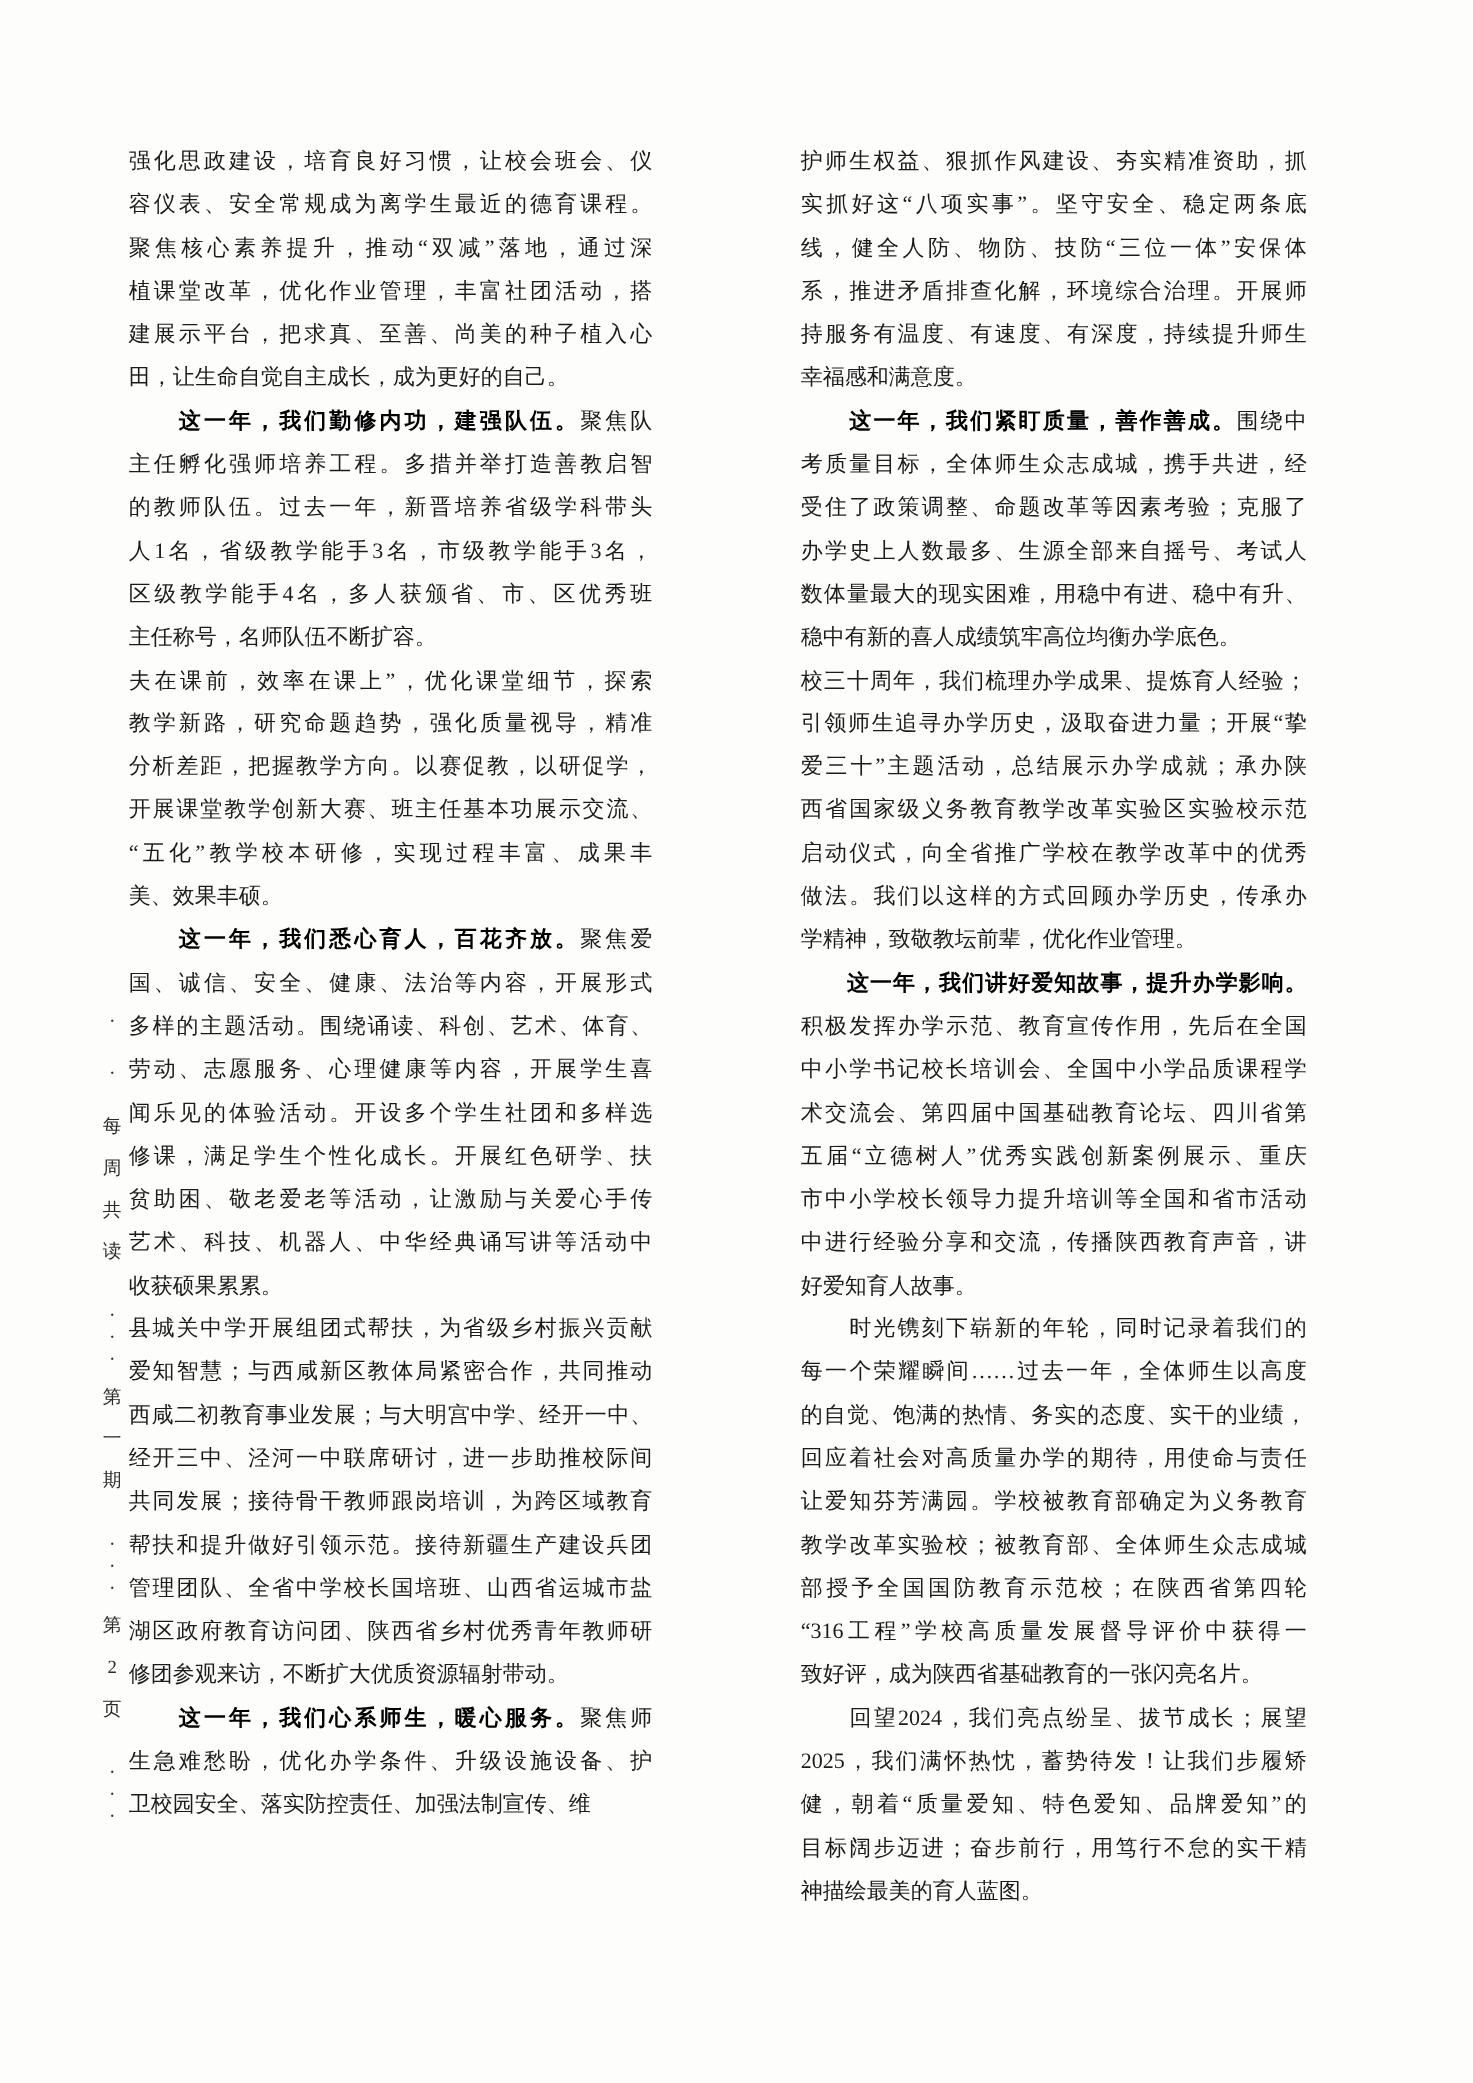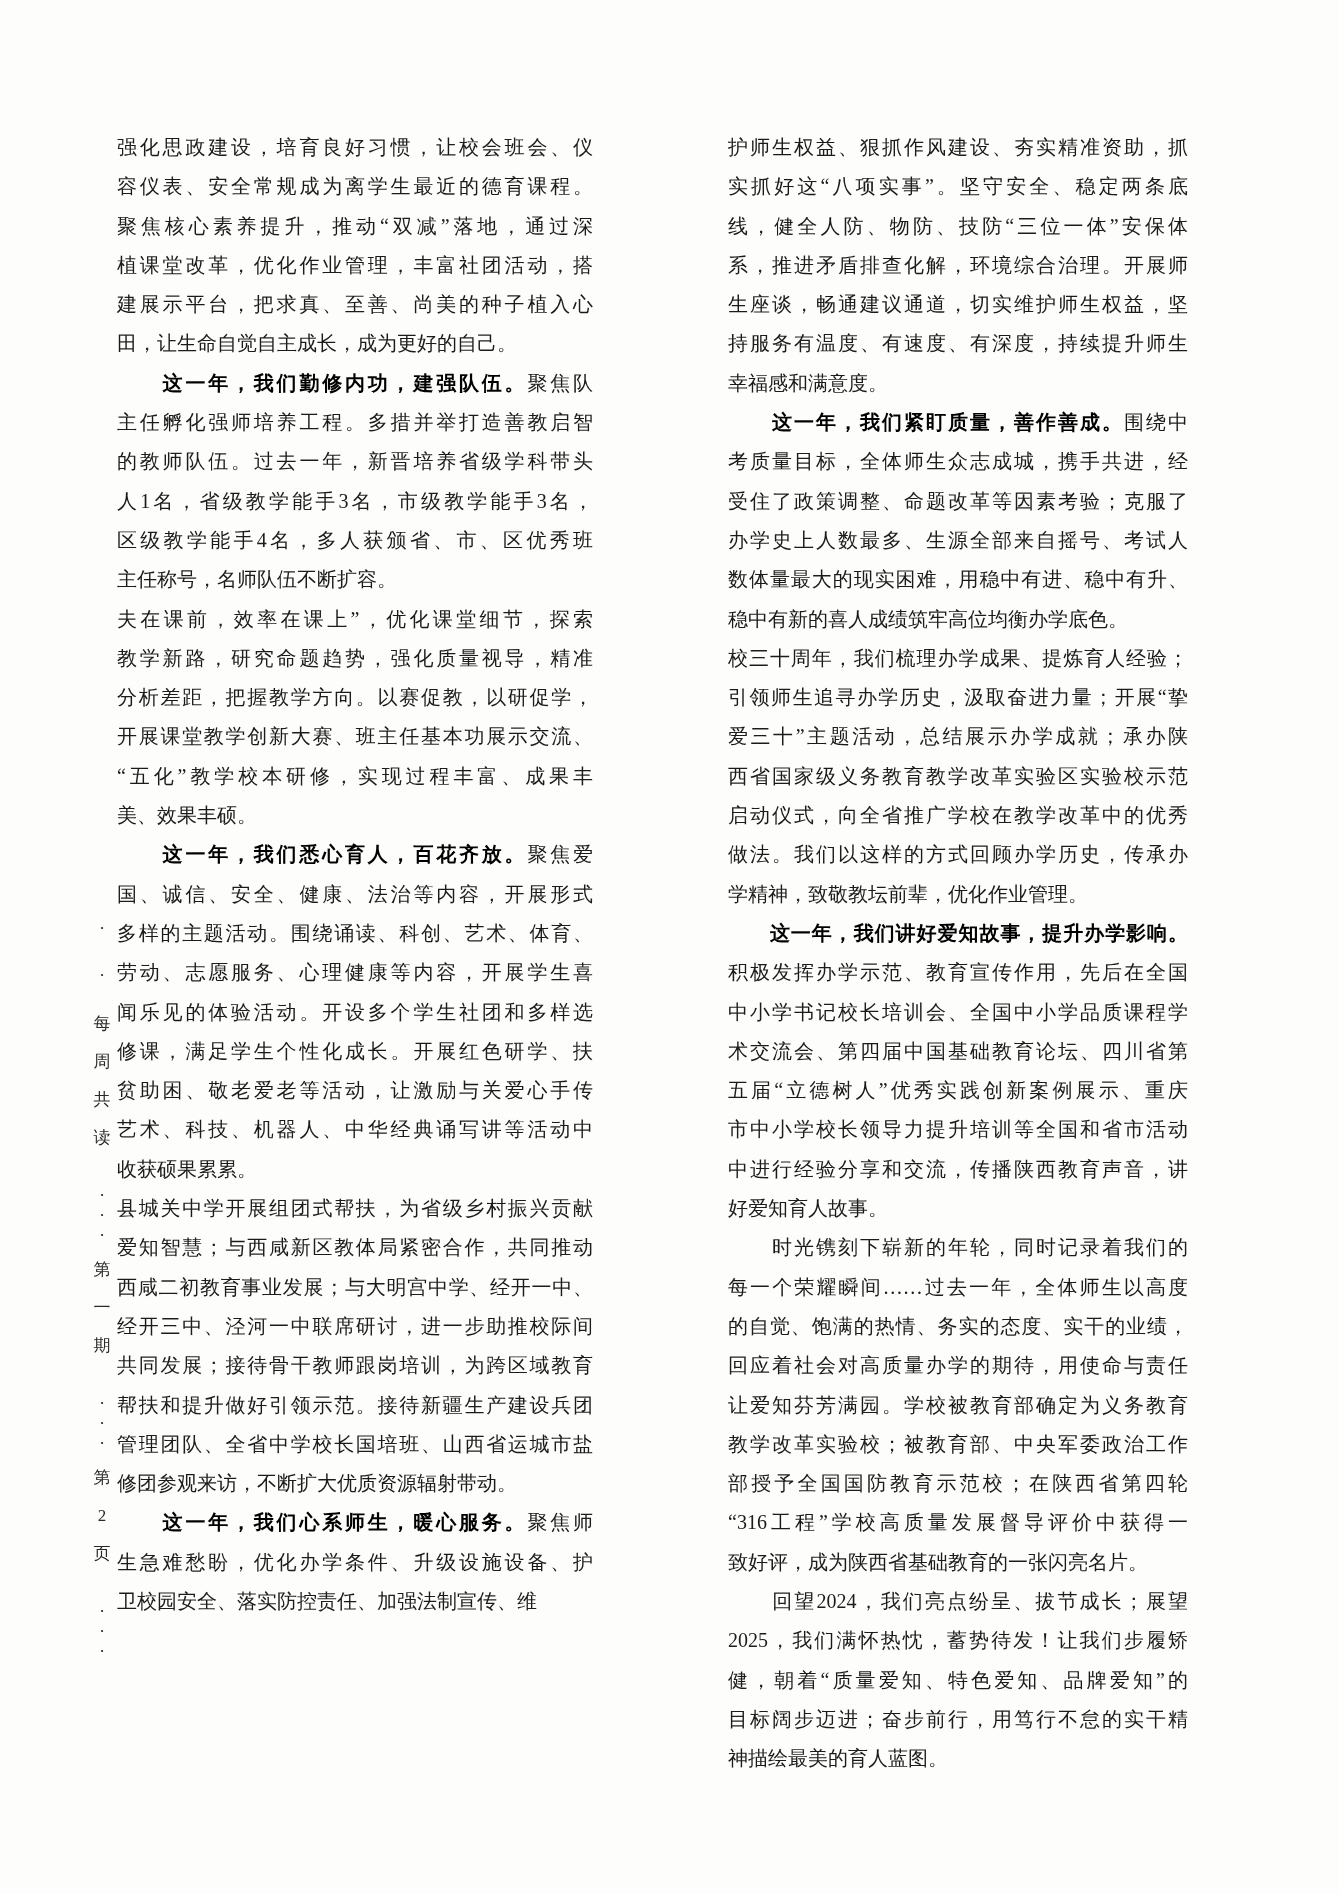--- a/index.html
+++ b/index.html
@@ -134,31 +134,31 @@
       <div class="line"><span>贫助困、敬老爱老等活动，让激励与关爱心手传</span></div>
       <div class="line"><span>艺术、科技、机器人、中华经典诵写讲等活动中</span></div>
       <div class="line para-end"><span>收获硕果累累。</span></div>
       <div class="line"><span>县城关中学开展组团式帮扶，为省级乡村振兴贡献</span></div>
       <div class="line"><span>爱知智慧；与西咸新区教体局紧密合作，共同推动</span></div>
       <div class="line"><span>西咸二初教育事业发展；与大明宫中学、经开一中、</span></div>
       <div class="line"><span>经开三中、泾河一中联席研讨，进一步助推校际间</span></div>
       <div class="line"><span>共同发展；接待骨干教师跟岗培训，为跨区域教育</span></div>
       <div class="line"><span>帮扶和提升做好引领示范。接待新疆生产建设兵团</span></div>
       <div class="line"><span>管理团队、全省中学校长国培班、山西省运城市盐</span></div>
+      <div class="line"><span>湖区政府教育访问团、陕西省乡村优秀青年教师研</span></div>
       <div class="line para-end"><span>修团参观来访，不断扩大优质资源辐射带动。</span></div>
       <div class="line"><span>　　</span><span class="lead">这一年，我们心系师生，暖心服务。</span><span>聚焦师</span></div>
       <div class="line"><span>生急难愁盼，优化办学条件、升级设施设备、护</span></div>
       <div class="line para-end"><span>卫校园安全、落实防控责任、加强法制宣传、维</span></div>
     </div>
   <div class="col col-right">
       <div class="line"><span>护师生权益、狠抓作风建设、夯实精准资助，抓</span></div>
       <div class="line"><span>实抓好这“八项实事”。坚守安全、稳定两条底</span></div>
       <div class="line"><span>线，健全人防、物防、技防“三位一体”安保体</span></div>
       <div class="line"><span>系，推进矛盾排查化解，环境综合治理。开展师</span></div>
-      <div class="line"><span>生座谈，畅通建议通道，切实维护师生权益，坚</span></div>
       <div class="line"><span>持服务有温度、有速度、有深度，持续提升师生</span></div>
       <div class="line para-end"><span>幸福感和满意度。</span></div>
       <div class="line"><span>　　</span><span class="lead">这一年，我们紧盯质量，善作善成。</span><span>围绕中</span></div>
       <div class="line"><span>考质量目标，全体师生众志成城，携手共进，经</span></div>
       <div class="line"><span>受住了政策调整、命题改革等因素考验；克服了</span></div>
       <div class="line"><span>办学史上人数最多、生源全部来自摇号、考试人</span></div>
       <div class="line"><span>数体量最大的现实困难，用稳中有进、稳中有升、</span></div>
       <div class="line para-end"><span>稳中有新的喜人成绩筑牢高位均衡办学底色。</span></div>
       <div class="line"><span>校三十周年，我们梳理办学成果、提炼育人经验；</span></div>
       <div class="line"><span>引领师生追寻办学历史，汲取奋进力量；开展“挚</span></div>
@@ -173,21 +173,21 @@
       <div class="line"><span>术交流会、第四届中国基础教育论坛、四川省第</span></div>
       <div class="line"><span>五届“立德树人”优秀实践创新案例展示、重庆</span></div>
       <div class="line"><span>市中小学校长领导力提升培训等全国和省市活动</span></div>
       <div class="line"><span>中进行经验分享和交流，传播陕西教育声音，讲</span></div>
       <div class="line para-end"><span>好爱知育人故事。</span></div>
       <div class="line"><span>　　时光镌刻下崭新的年轮，同时记录着我们的</span></div>
       <div class="line"><span>每一个荣耀瞬间……过去一年，全体师生以高度</span></div>
       <div class="line"><span>的自觉、饱满的热情、务实的态度、实干的业绩，</span></div>
       <div class="line"><span>回应着社会对高质量办学的期待，用使命与责任</span></div>
       <div class="line"><span>让爱知芬芳满园。学校被教育部确定为义务教育</span></div>
-      <div class="line"><span>教学改革实验校；被教育部、中央军委政治工作</span></div>
+      <div class="line"><span>教学改革实验校；被教育部、全体师生众志成城</span></div>
       <div class="line"><span>部授予全国国防教育示范校；在陕西省第四轮</span></div>
       <div class="line"><span>“316工程”学校高质量发展督导评价中获得一</span></div>
       <div class="line para-end"><span>致好评，成为陕西省基础教育的一张闪亮名片。</span></div>
       <div class="line"><span>　　回望2024，我们亮点纷呈、拔节成长；展望</span></div>
       <div class="line"><span>2025，我们满怀热忱，蓄势待发！让我们步履矫</span></div>
       <div class="line"><span>健，朝着“质量爱知、特色爱知、品牌爱知”的</span></div>
       <div class="line"><span>目标阔步迈进；奋步前行，用笃行不怠的实干精</span></div>
       <div class="line para-end"><span>神描绘最美的育人蓝图。</span></div>
     </div>
 </div>

